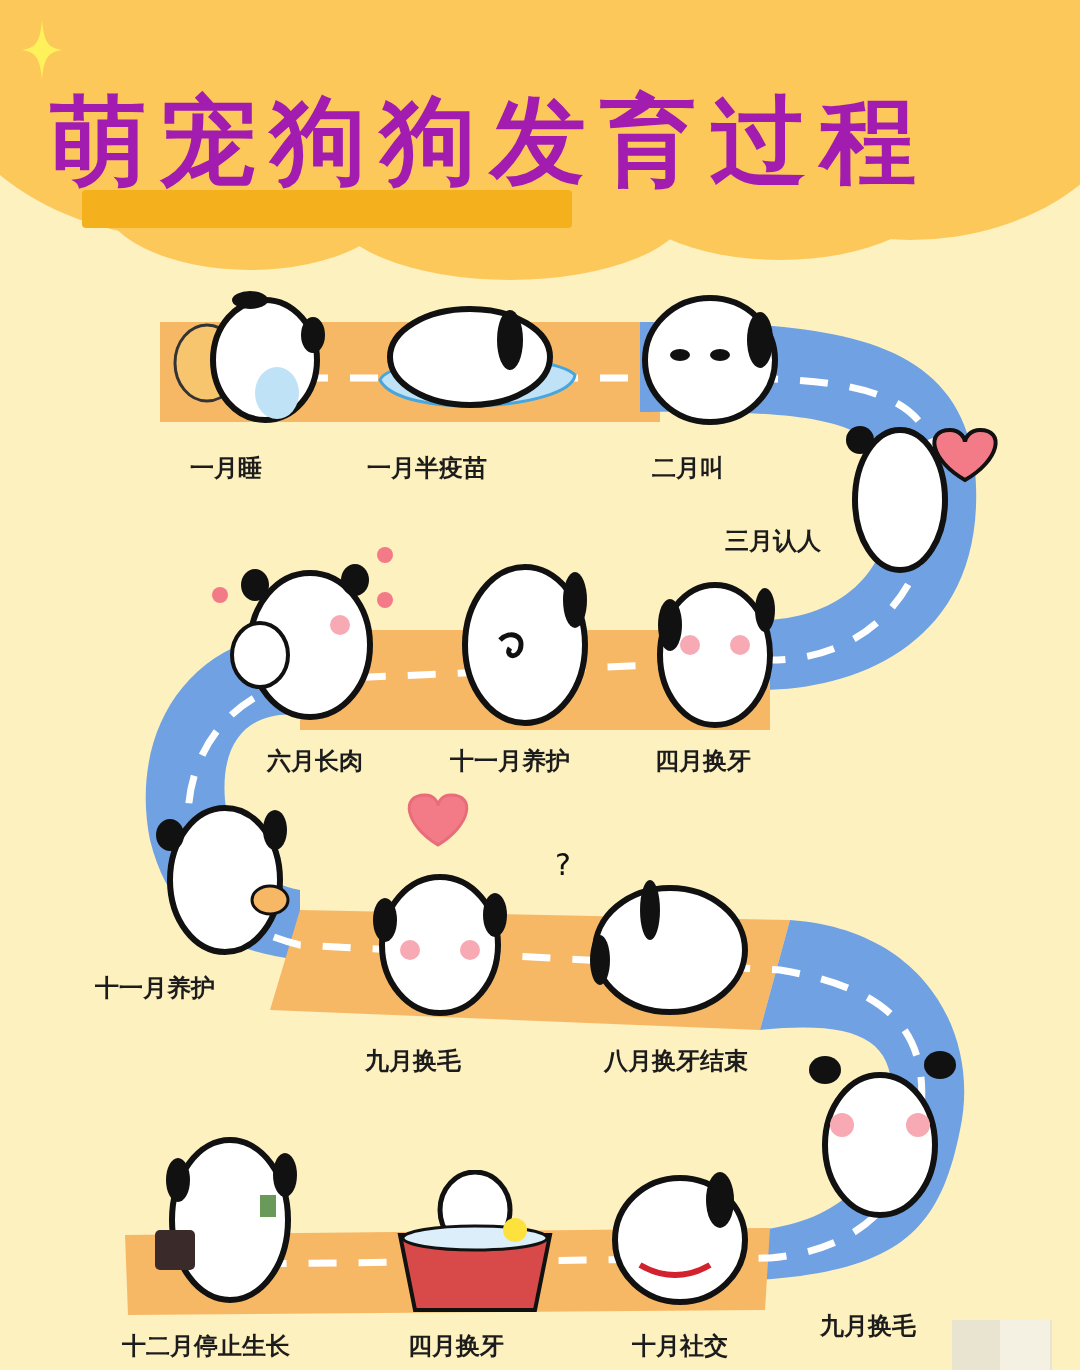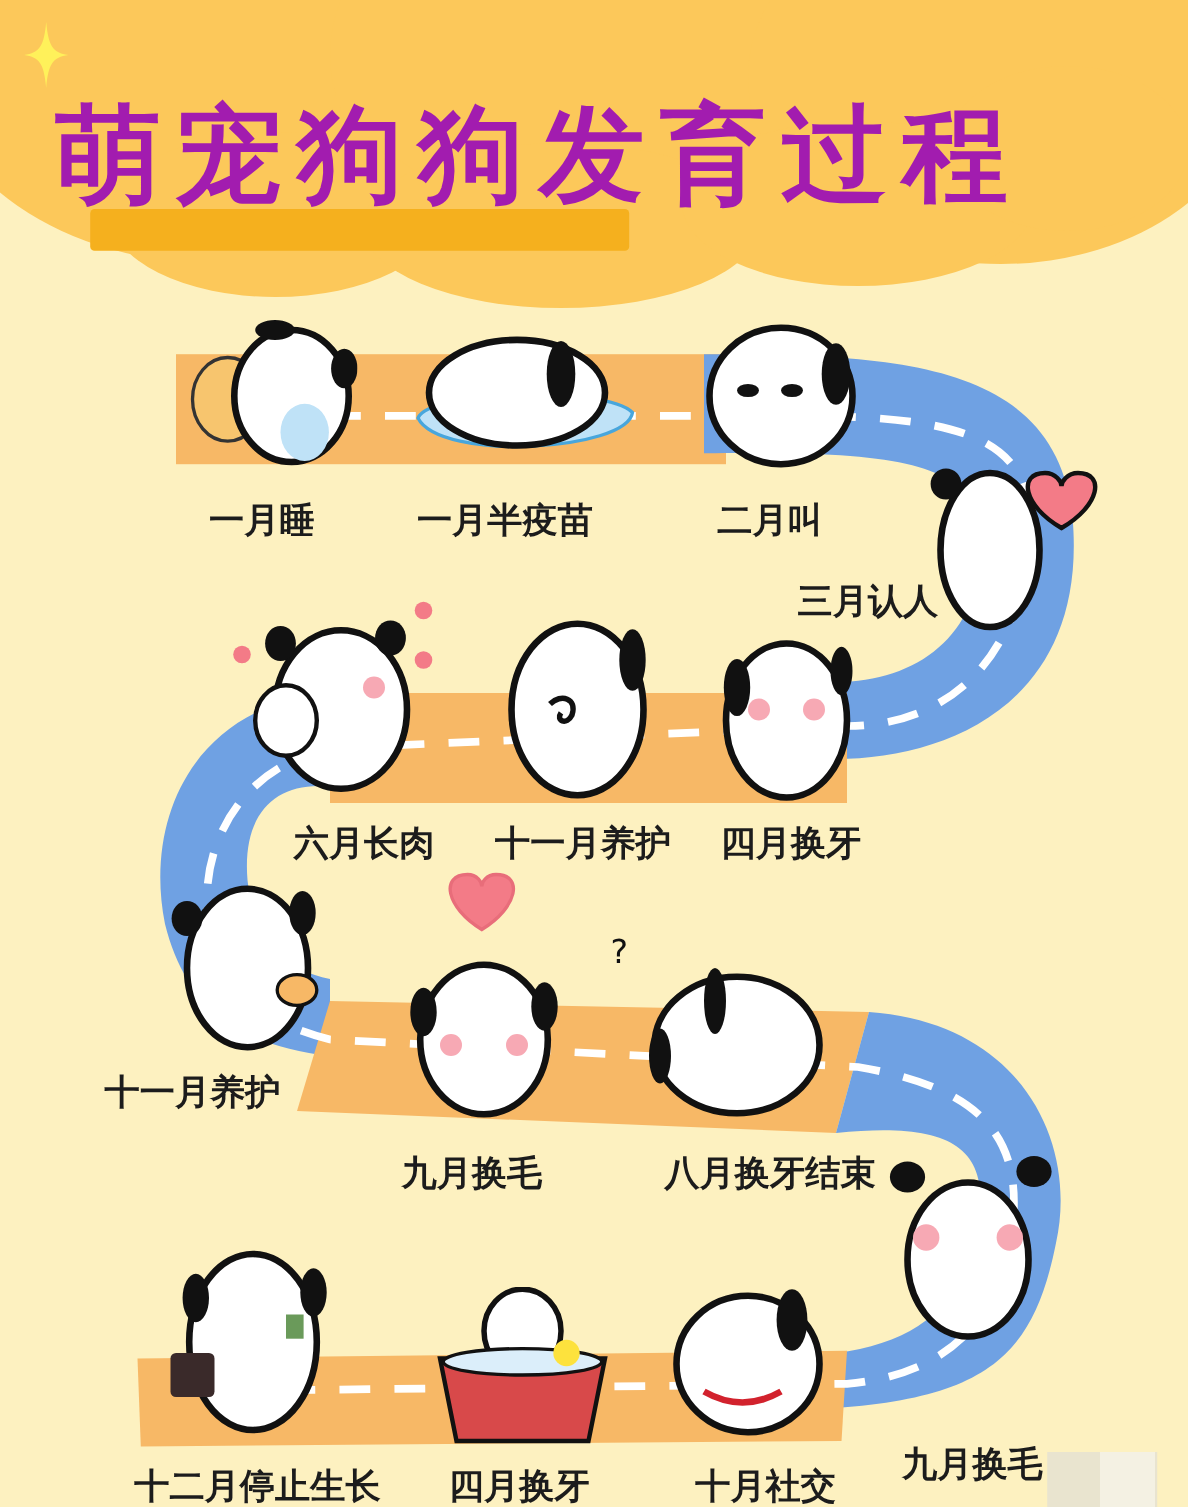--- a/index.html
+++ b/index.html
@@ -1,21 +1,21 @@
 <!DOCTYPE html>
 <html><head>
 <meta charset="utf-8">
 <style>
   html,body{margin:0;padding:0;}
   body{width:1080px;height:1370px;overflow:hidden;background:#fdf1c0;position:relative;font-family:"DejaVu Sans","Liberation Sans",sans-serif;}
   .abs{position:absolute;}
   .cloud{position:absolute;background:#fcc85a;border-radius:50%;}
   .title{position:absolute;left:50px;top:78px;font-size:96px;font-weight:bold;letter-spacing:14px;color:#a21caf;white-space:nowrap;}
   .underline{position:absolute;left:82px;top:190px;width:490px;height:38px;background:#f5b01e;border-radius:4px;}
-  .label{position:absolute;font-size:32px;font-weight:bold;color:#1c1c1c;white-space:nowrap;}
+  .label{position:absolute;font-size:24px;font-weight:bold;color:#1c1c1c;white-space:nowrap;}
   svg{position:absolute;left:0;top:0;}
   .wm{position:absolute;left:952px;top:1320px;width:100px;height:50px;background:#e9e4cf;}
   .wm2{position:absolute;left:1000px;top:1320px;width:50px;height:50px;background:#f4f1e3;}
 </style>
 </head>
 <body>
 
 <div>
   <div class="cloud" style="left:-60px;top:-120px;width:520px;height:360px;"></div>
   <div class="cloud" style="left:300px;top:-140px;width:560px;height:380px;"></div>
@@ -168,21 +168,21 @@
   <svg width="160" height="180">
       <ellipse cx="80" cy="90" rx="58" ry="80" fill="#fff" stroke="#111" stroke-width="6"></ellipse>
       <ellipse cx="28" cy="50" rx="12" ry="22" fill="#111"></ellipse>
       <ellipse cx="135" cy="45" rx="12" ry="22" fill="#111"></ellipse>
       <rect x="5" y="100" width="40" height="40" rx="5" fill="#3a2a2a"></rect>
       <rect x="110" y="65" width="16" height="22" fill="#6a9a5a"></rect>
     </svg>
 </div>
 
 <div class="label" style="left:190px;top:452px;">一月睡</div>
-<div class="label" style="left:367px;top:452px;margin-left:12px;">一月半疫苗</div>
+<div class="label" style="left:367px;top:452px;">一月半疫苗</div>
 <div class="label" style="left:652px;top:452px;">二月叫</div>
 <div class="label" style="left:725px;top:525px;">三月认人</div>
 <div class="label" style="left:655px;top:745px;">四月换牙</div>
 <div class="label" style="left:450px;top:745px;">十一月养护</div>
 <div class="label" style="left:267px;top:745px;">六月长肉</div>
 <div class="label" style="left:95px;top:972px;">十一月养护</div>
 <div class="label" style="left:365px;top:1045px;">九月换毛</div>
 <div class="label" style="left:568px;top:1045px;margin-left:36px;">八月换牙结束</div>
 <div class="label" style="left:820px;top:1310px;">九月换毛</div>
 <div class="label" style="left:632px;top:1330px;">十月社交</div>

